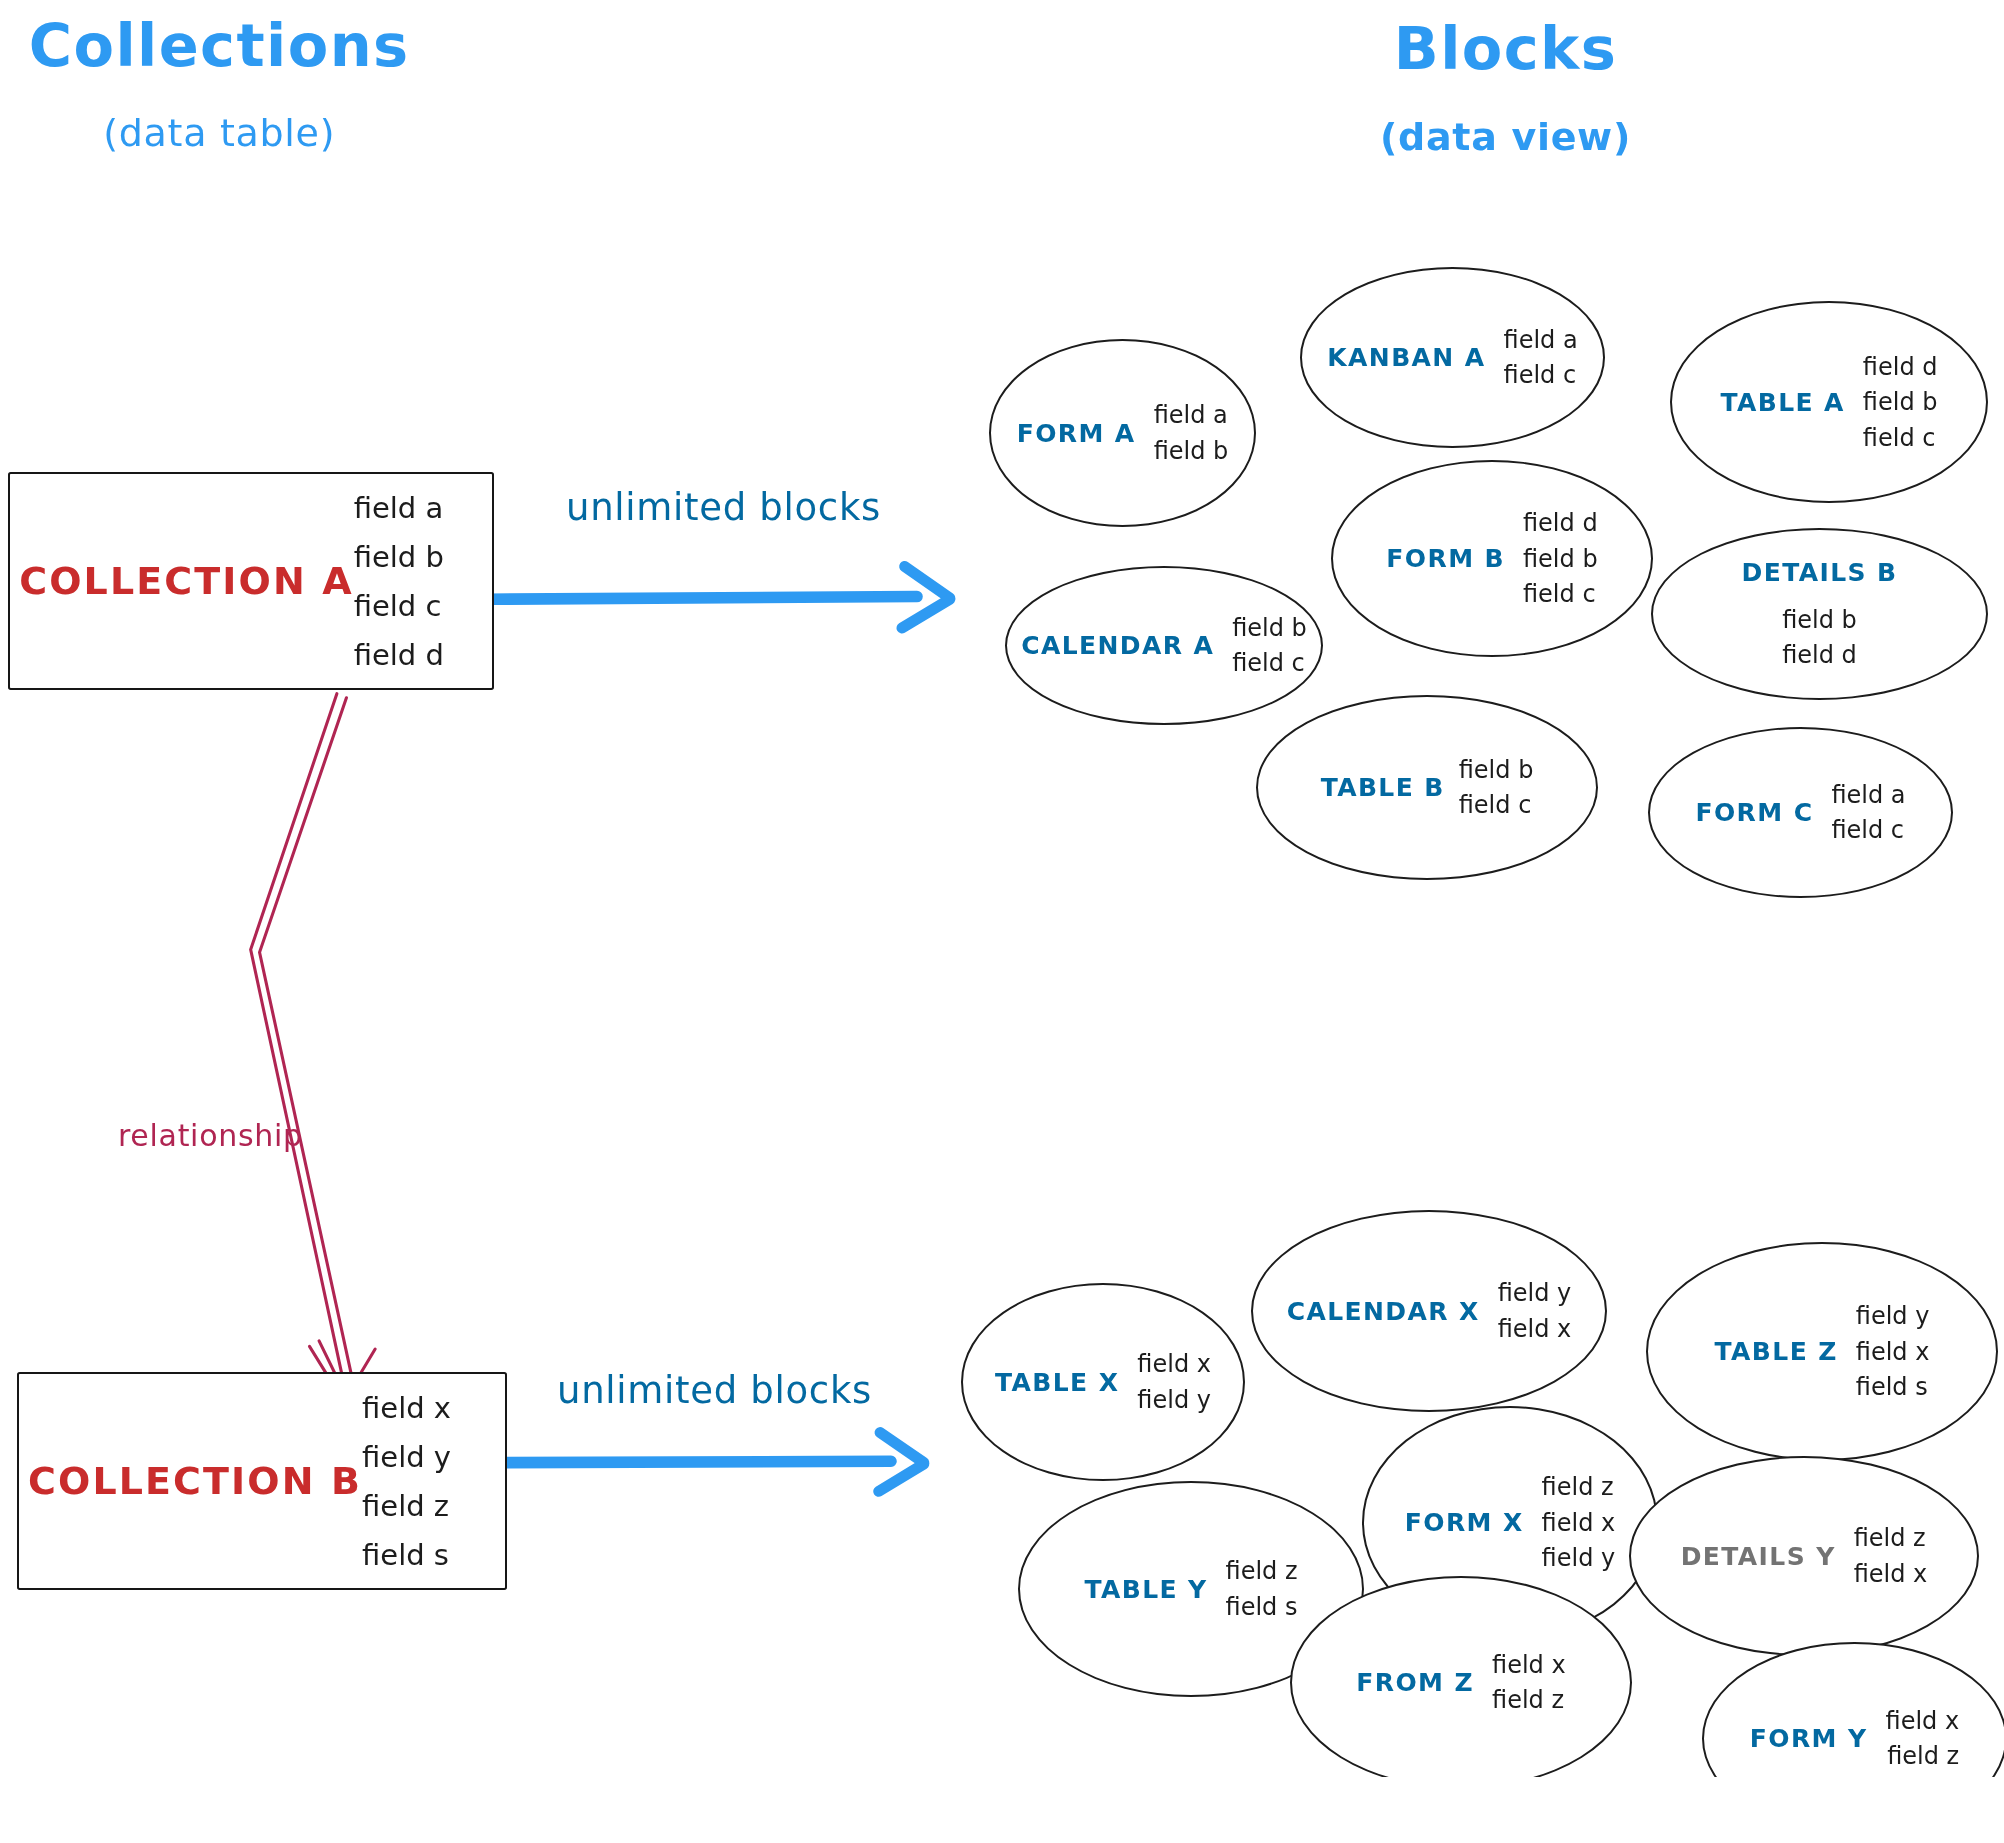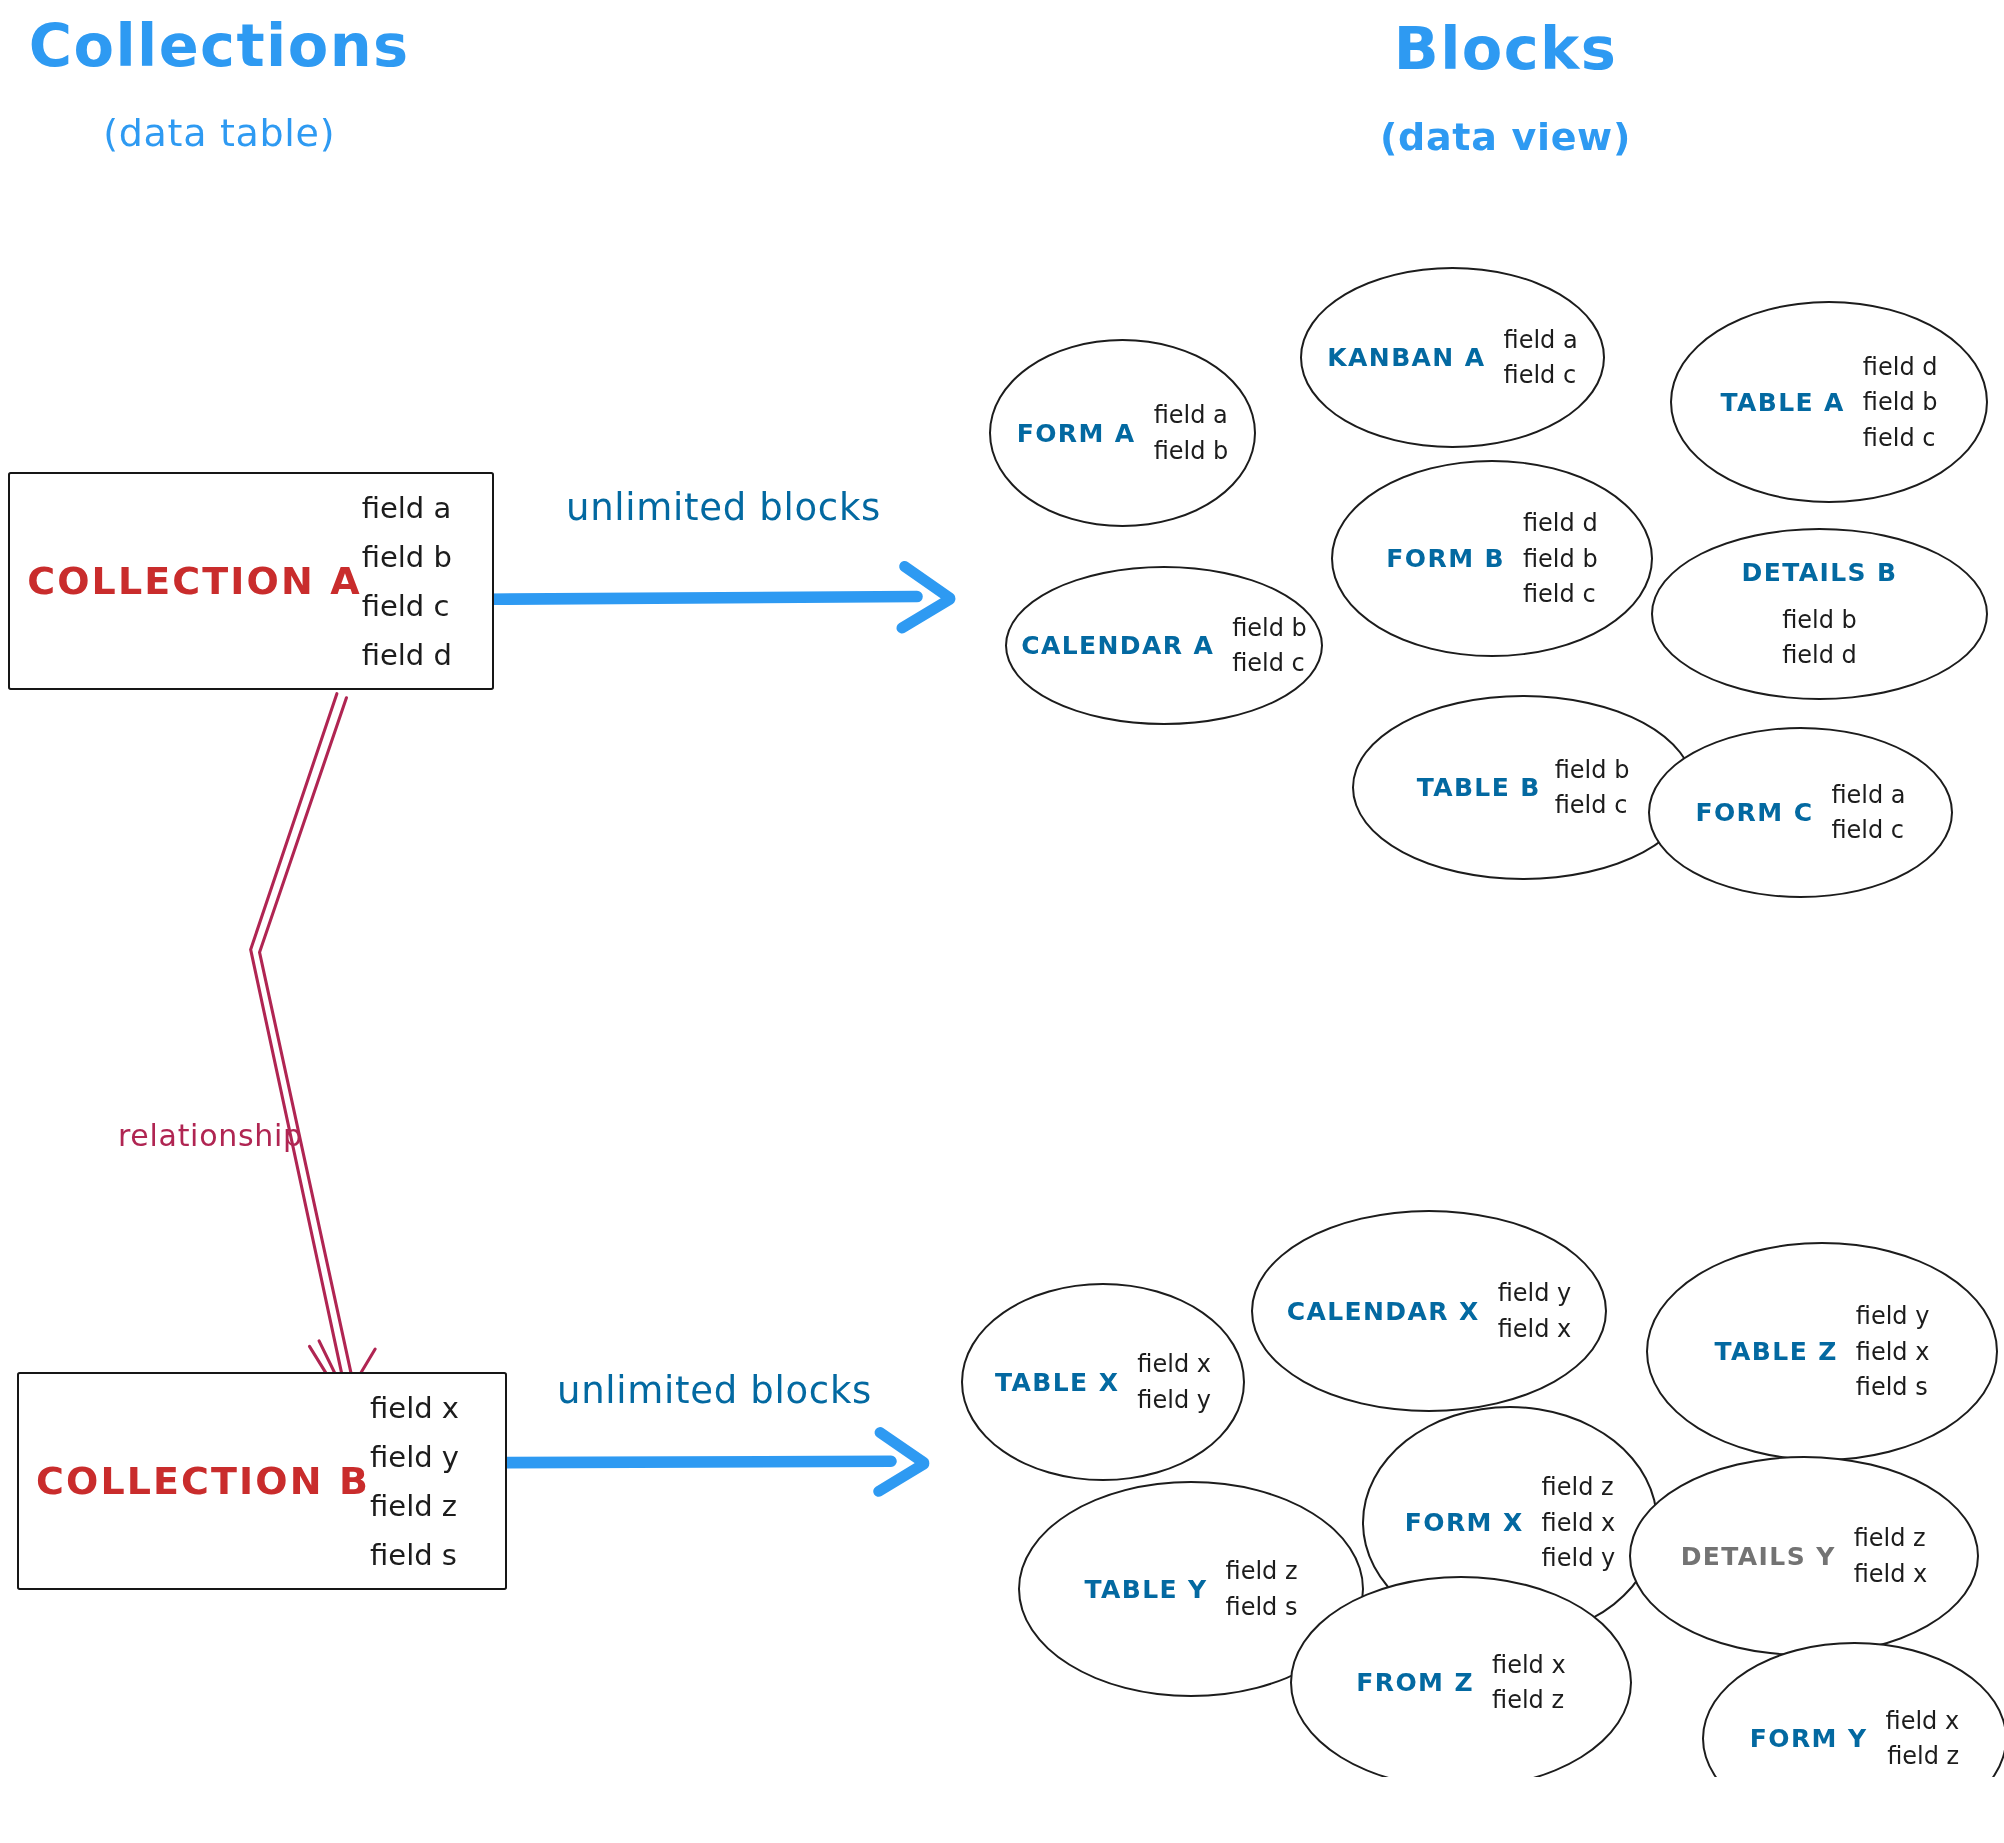--- a/index.html
+++ b/index.html
@@ -28,21 +28,21 @@
   }
   .cbox{
     position:absolute;box-sizing:border-box;
     border:2.7px solid #161616;border-radius:2.7px;
     display:flex;align-items:center;
     background:#ffffff;
   }
   .cbox .cname{
     flex:1;text-align:center;
     color:#c92c2c;font-size:38px;font-weight:bold;letter-spacing:2.1px;
-    padding-left:17px;white-space:nowrap;
+    padding-left:9px;white-space:nowrap;
   }
   .cbox .cfields{
     width:140px;display:flex;flex-direction:column;gap:15px;
     color:#1c1c1c;font-size:29px;margin-right:19px;
   }
   .ellipse{
     position:absolute;box-sizing:border-box;
     border:2.4px solid #1c1c1c;border-radius:50%;
     display:flex;align-items:center;justify-content:center;gap:18px;
     background:#ffffff;
@@ -164,21 +164,21 @@
 
   <div class="ellipse" style="left:1651px;top:528px;width:337px;height:172px;flex-direction:column;">
     <span class="blabel">DETAILS B</span>
     <div class="bfields">
       <span>field b</span>
       <span>field d</span>
 
     </div>
   </div>
 
-  <div class="ellipse" style="left:1352px;top:695px;width:342px;height:185px;gap:14px;">
+  <div class="ellipse" style="left:1256px;top:695px;width:342px;height:185px;gap:14px;">
     <span class="blabel">TABLE B</span>
     <div class="bfields">
       <span>field b</span>
       <span>field c</span>
 
     </div>
   </div>
 
   <div class="ellipse" style="left:1648px;top:727px;width:305px;height:171px;">
     <span class="blabel">FORM C</span>

